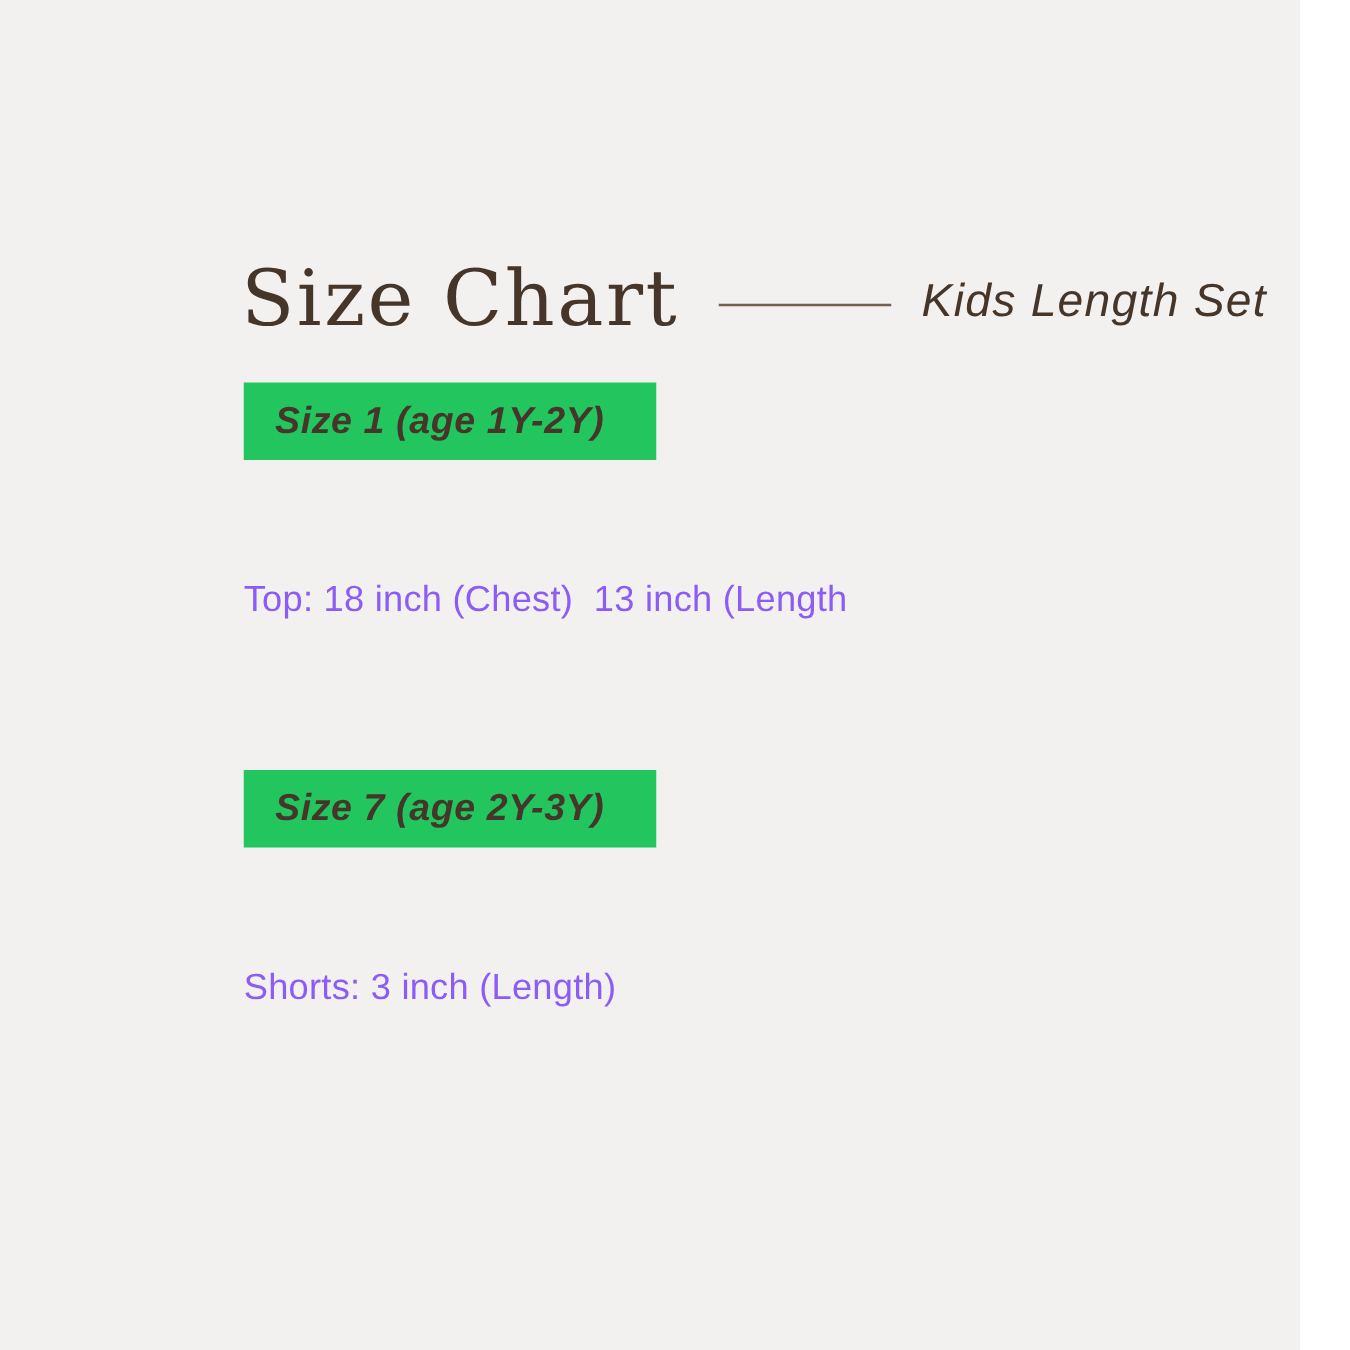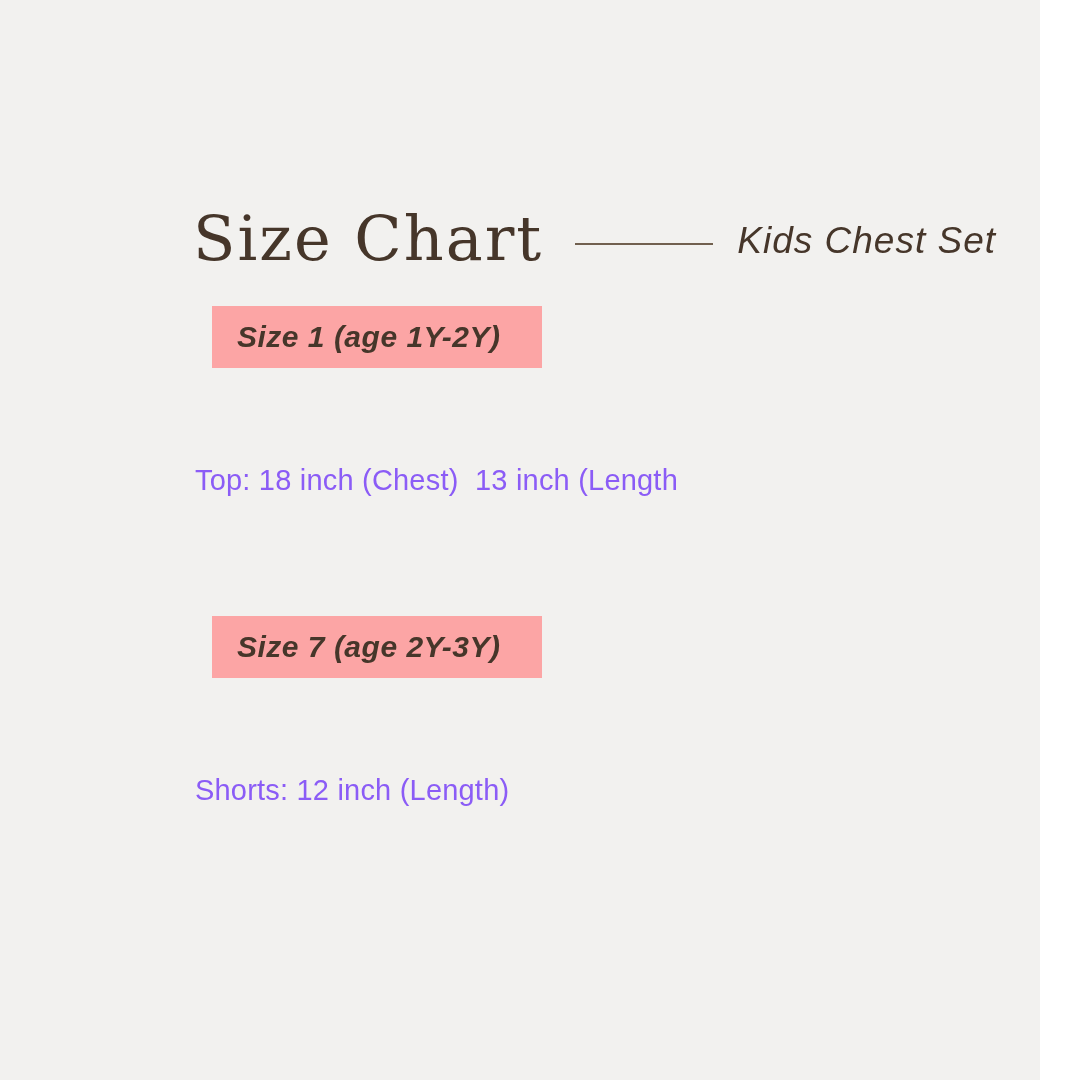--- a/index.html
+++ b/index.html
@@ -50,26 +50,25 @@
     left: 195px;
     top: 306px;
     width: 560px;
   }
   .section {
     margin-bottom: 38px;
   }
   .section-header {
     width: 330px;
     height: 62px;
-    background: #fca5a5;
+    background: #22c55e;
     box-sizing: border-box;
     display: flex;
     align-items: center;
     padding-left: 25px;
-    margin-left: 17px;
   }
   .section-header-label {
     font-style: italic;
     font-weight: 700;
     font-size: 30px;
     color: #46362a;
     letter-spacing: 0.5px;
   }
   .section-body {
     margin-top: 15px;
@@ -81,37 +80,37 @@
   }
 </style>
 </head>
 <body>
 
 <div class="canvas">
 
   <div class="title-row">
     <span class="page-title">Size Chart</span>
     <span class="title-divider"></span>
-    <span class="page-subtitle">Kids Chest Set</span>
+    <span class="page-subtitle">Kids Length Set</span>
   </div>
 
   <div class="sections">
 
     <div class="section">
       <div class="section-header">
         <span class="section-header-label">Size 1 (age 1Y-2Y)</span>
       </div>
       <div class="section-body">
         <div>Top: 18 inch (Chest)  13 inch (Length</div>
       </div>
     </div>
 
     <div class="section">
       <div class="section-header">
         <span class="section-header-label">Size 7 (age 2Y-3Y)</span>
       </div>
       <div class="section-body">
-        <div>Shorts: 12 inch (Length)</div>
+        <div>Shorts: 3 inch (Length)</div>
       </div>
     </div>
 
   </div>
 </div>
 
 </body></html>

